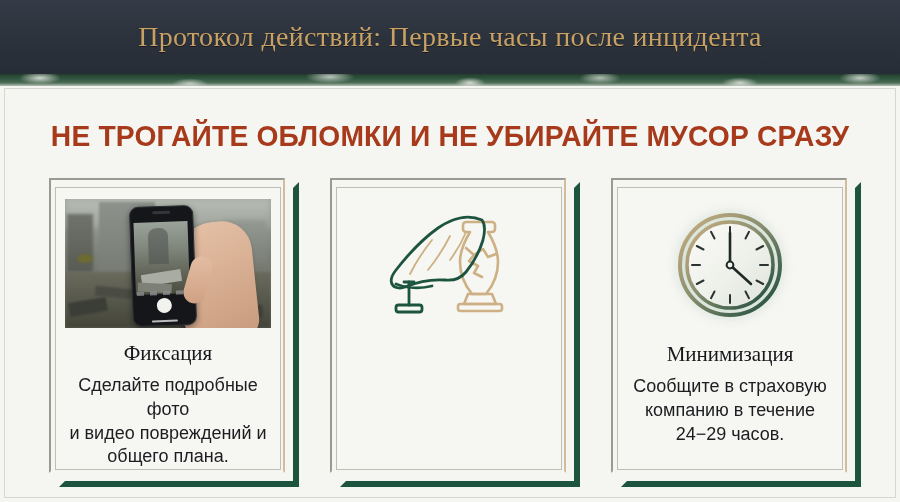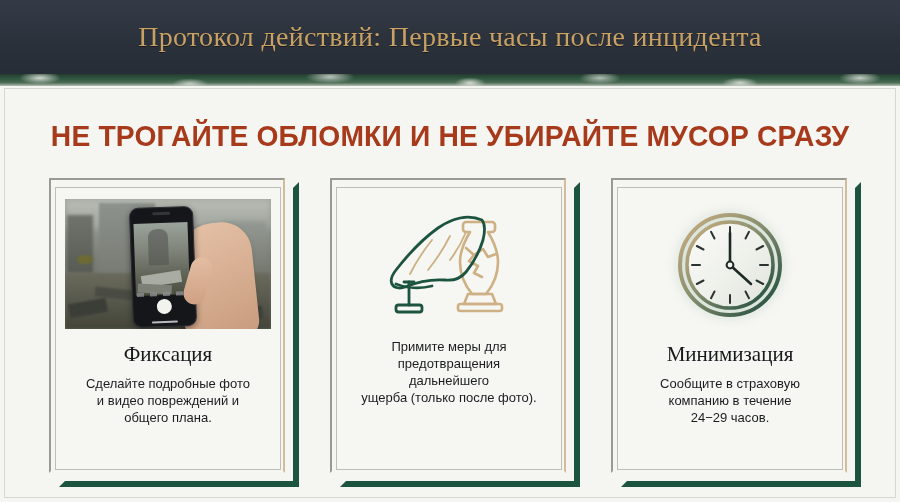--- a/index.html
+++ b/index.html
@@ -147,21 +147,21 @@
   .card-media.icon-media { background: transparent; }
 
   .card-title {
     font-family: "Liberation Serif", "DejaVu Serif", serif;
     font-size: 21px;
     color: #16181b;
     margin-top: 14px;
     line-height: 1.1;
   }
   .card-desc {
-    font-size: 13px;
+    font-size: 18px;
     line-height: 1.32;
     color: #1b1d20;
     text-align: center;
     margin-top: 9px;
     white-space: pre-line;
   }
 
   
   .photo {
     position: relative;
@@ -367,24 +367,20 @@
               <rect x="22" y="101" width="26" height="7" rx="2.5"></rect>
             </g>
 
             <g fill="none" stroke="#cdb083" stroke-width="1.8" stroke-linecap="round">
               <path d="M58 36 c-8 10 -16 22 -22 34"></path>
               <path d="M76 32 c-6 12 -14 24 -22 34"></path>
               <path d="M92 28 c-4 10 -10 20 -16 28"></path>
             </g>
           </svg>
         </div>
-        <div class="card-desc">Примите меры для
-предотвращения
-дальнейшего
-ущерба (только после фото).</div>
       </div>
     </div>
 
     <div class="card-wrap">
       <div class="card">
         <div class="card-media icon-media">
           <svg class="icon-svg clock-glow" width="118" height="118" viewBox="0 0 118 118">
             <defs>
               <linearGradient id="rimGrad" x1="0" y1="0" x2="1" y2="1">
                 <stop offset="0%" stop-color="#cdb083"></stop>

